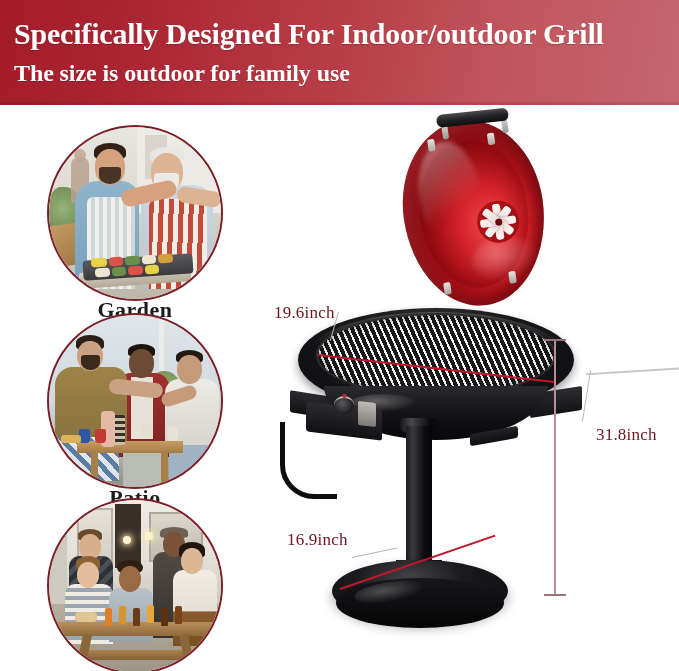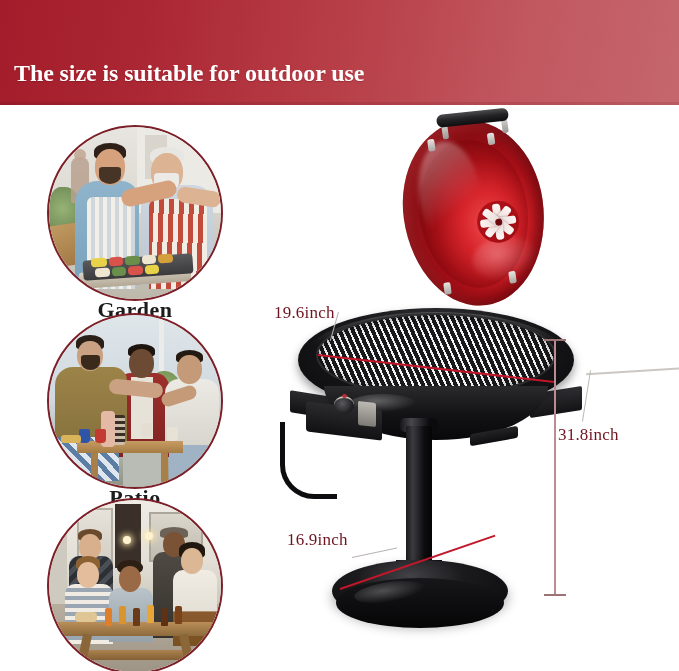--- a/index.html
+++ b/index.html
@@ -300,21 +300,21 @@
     position:absolute;left:104px;top:480px;width:164px;height:1.8px;
     background:#c0172a;transform:rotate(-19deg);transform-origin:0 50%;
   }
 
   
   .dim-label{
     position:absolute;font-family:"Liberation Serif", serif;
     font-size:17px;color:#6e1420;white-space:nowrap;letter-spacing:.2px;
   }
   #dim-diameter{left:274px;top:303px;}
-  #dim-height{left:558px;top:425px;font-family:Liberation Serif, serif;}
+  #dim-height{left:596px;top:425px;font-family:Liberation Serif, serif;}
   #dim-basewidth{left:287px;top:530px;}
 
   .lead{position:absolute;background:#b9b2b2;}
   #lead-a{left:338px;top:312px;width:1.4px;height:30px;transform:rotate(16deg);transform-origin:50% 0;}
   #lead-b{left:352px;top:557px;width:46px;height:1.4px;transform:rotate(-12deg);transform-origin:0 50%;}
 
   #vdim{position:absolute;left:554px;top:340px;width:1.6px;height:256px;background:#b98d91;}
   .vcap{position:absolute;left:544px;width:22px;height:2px;background:#9b7276;}
   #vcap-top{top:339px;}
   #vcap-bot{top:594px;}
@@ -323,21 +323,22 @@
   .rod{position:absolute;background:#bdb9b4;width:1.4px;}
   #rod-1{left:350px;top:262px;height:52px;transform:rotate(9deg);}
   #rod-bar{position:absolute;left:350px;top:260px;width:172px;height:2px;background:#cbc7c2;transform:rotate(-3.5deg);}
 </style>
 </head>
 <body>
 
 <div id="stage">
 
   <div id="header">
-    <div id="header-subtitle">The size is suitable for outdoor use</div>
+    <div id="header-title">Specifically Designed For Indoor/outdoor Grill</div>
+    <div id="header-subtitle">The size is outdoor for family use</div>
     <div id="header-bottom-edge"></div>
   </div>
 
   <div class="scene" id="scene-0">
     <div class="scene-ring">
       <div class="scene-photo">
         <div class="sky1"></div>
         <div class="house1"></div>
           <div class="house1b"></div>
         <div class="greenery1"></div>

